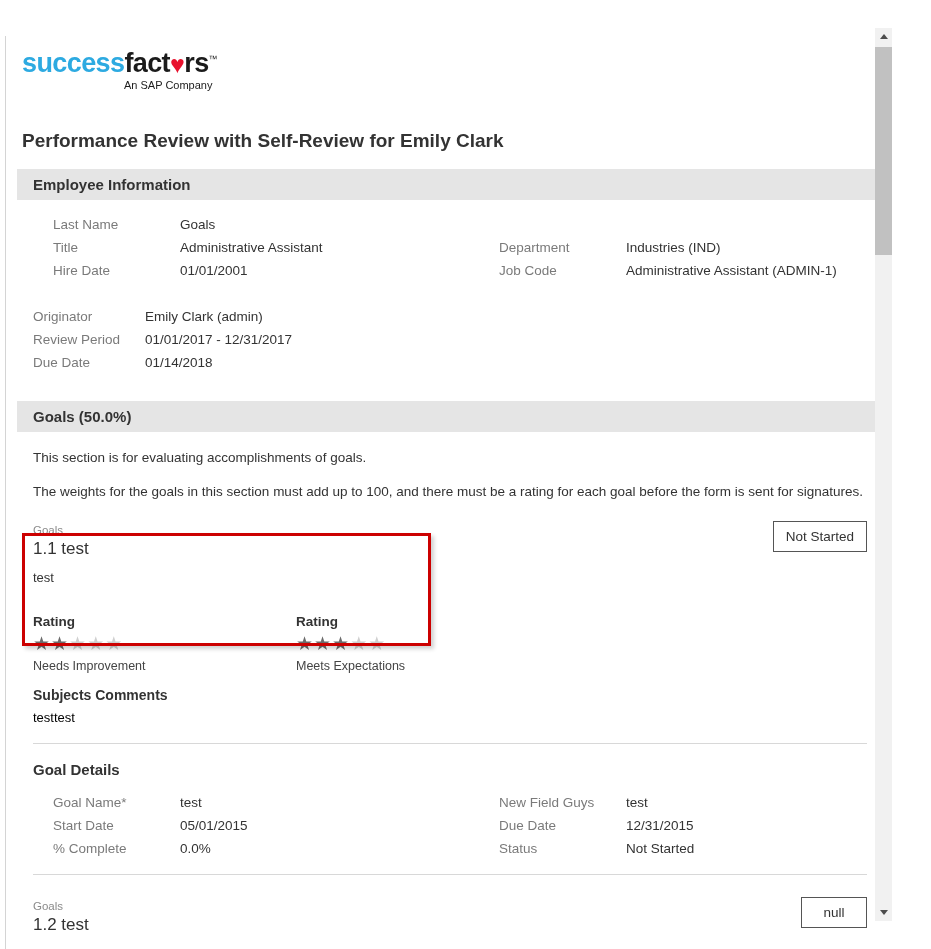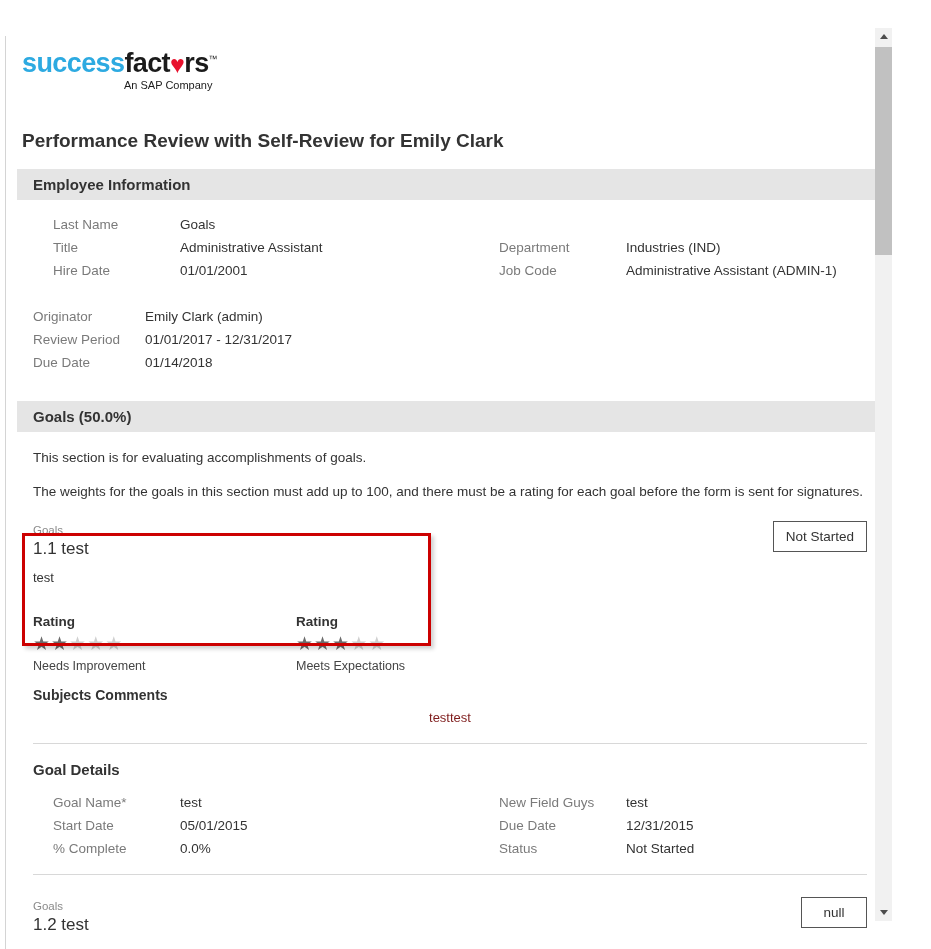--- a/index.html
+++ b/index.html
@@ -204,23 +204,22 @@
 
   
   .comments-title {
     font-size: 14px;
     font-weight: bold;
     color: #333333;
     margin-top: 14px;
   }
   .comments-text {
     font-size: 13px;
-    color: #7f1d1d;
+    color: #000000;
     margin-top: 7px;
-    text-align: center;
   }
   .divider {
     border-top: 1px solid #d8d8d8;
     margin-top: 18px;
   }
 
   
   .details-title {
     font-size: 15px;
     font-weight: bold;

